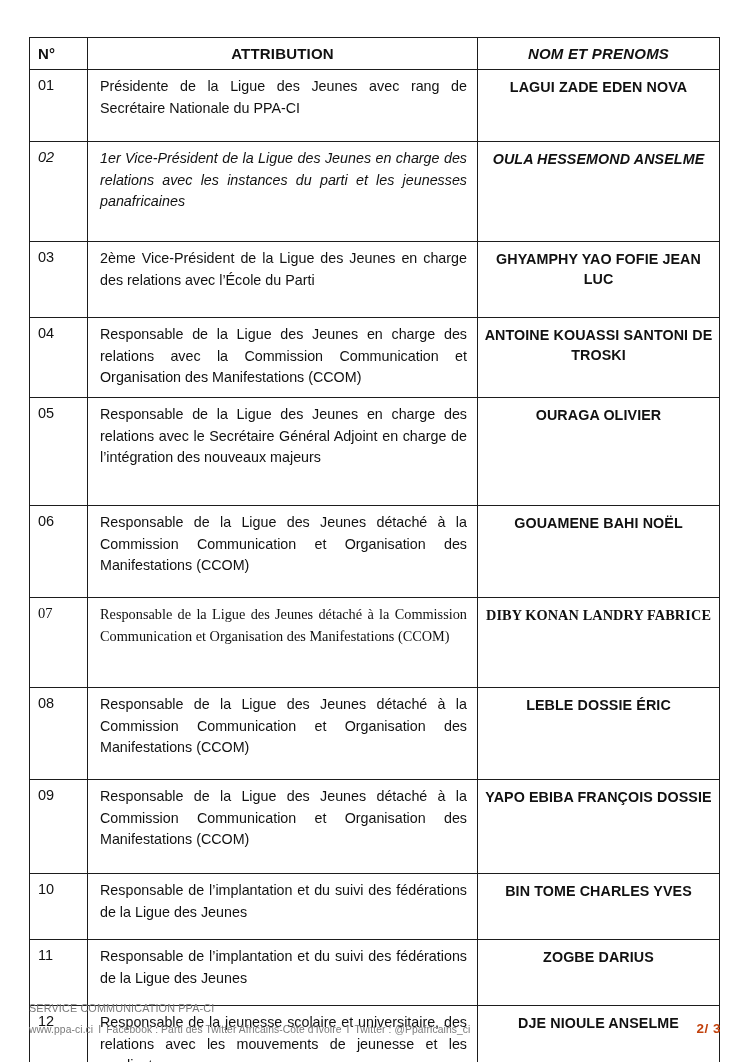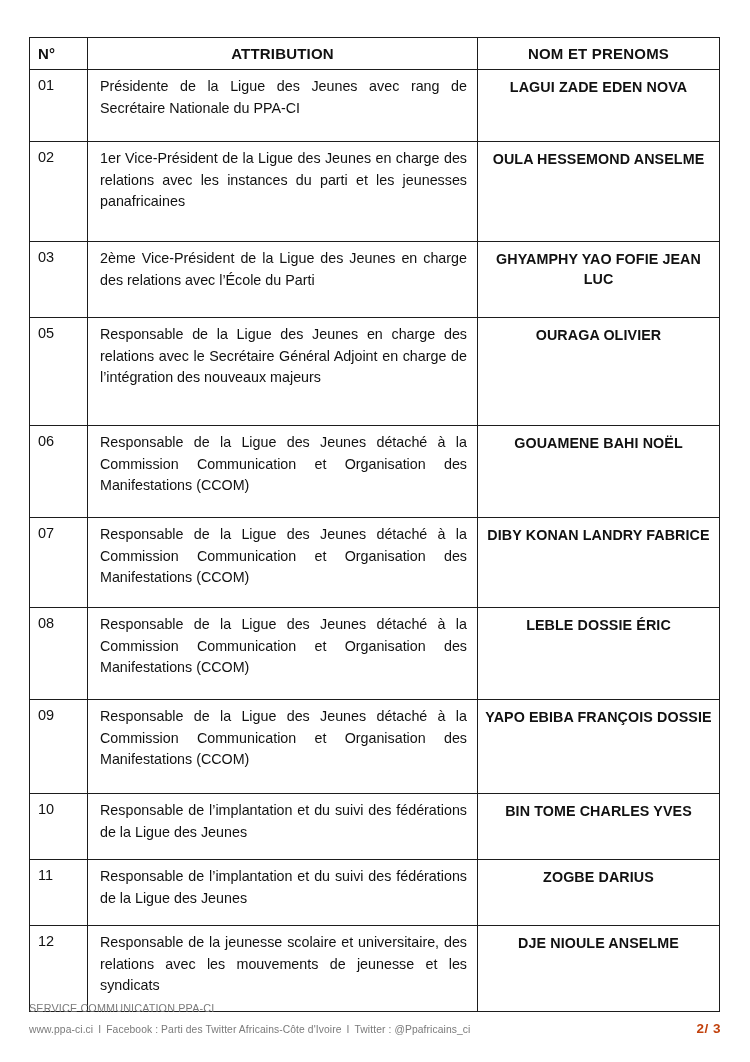--- a/index.html
+++ b/index.html
@@ -52,21 +52,21 @@
     font-weight: bold;
     font-size: 15px;
     letter-spacing: .2px;
   }
   th.h-num {
     text-align: left;
     padding-left: 8px;
     font-size: 14.5px;
   }
   th.h-attr { text-align: center; }
-  th.h-name { text-align: center; font-size: 14.5px; }
+  th.h-name { text-align: center; font-size: 14.5px; font-style: italic; }
 
   
   td.cell-num {
     font-size: 14.5px;
     padding: 6px 0 6px 8px;
     line-height: 1.35;
     font-weight: normal;
   }
   td.cell-attr {
     font-size: 14.3px;
@@ -80,26 +80,26 @@
     font-size: 14.3px;
     font-weight: bold;
     text-align: center;
     line-height: 1.42;
     padding: 7px 4px 6px 4px;
     letter-spacing: .1px;
   }
 
   
   tr[data-h="58"]  td { height: 58px; }
-  tr[data-h="86"]  td { height: 86px; }
+  tr[data-h="86"]  td { height: 86px; font-style: italic; }
   tr[data-h="62"]  td { height: 62px; }
   tr[data-h="66"]  td { height: 66px; }
   tr[data-h="94"]  td { height: 94px; }
   tr[data-h="78"]  td { height: 78px; }
-  tr[data-h="76"]  td { height: 76px; }
+  tr[data-h="76"]  td { height: 76px; font-family: Liberation Serif, serif; }
   tr[data-h="80"]  td { height: 80px; }
   tr[data-h="52"]  td { height: 52px; }
   tr[data-h="72"]  td { height: 72px; }
 
   
   .footer {
     position: absolute;
     left: 29px;
     top: 1002px;
     width: 692px;
@@ -160,20 +160,25 @@
         <tr data-h="86" style="height: 86px;">
           <td class="cell-num">02</td>
           <td class="cell-attr">1er Vice-Président de la Ligue des Jeunes en charge des relations avec les instances du parti et les jeunesses panafricaines</td>
           <td class="cell-name">OULA HESSEMOND ANSELME</td>
         </tr>
         <tr data-h="62" style="height: 62px;">
           <td class="cell-num">03</td>
           <td class="cell-attr">2ème Vice-Président de la Ligue des Jeunes en charge des relations avec l’École du Parti</td>
           <td class="cell-name">GHYAMPHY YAO FOFIE JEAN LUC</td>
         </tr>
+        <tr data-h="66" style="height: 66px;">
+          <td class="cell-num">04</td>
+          <td class="cell-attr">Responsable de la Ligue des Jeunes en charge des relations avec la Commission Communication et Organisation des Manifestations (CCOM)</td>
+          <td class="cell-name">ANTOINE KOUASSI SANTONI DE TROSKI</td>
+        </tr>
         <tr data-h="94" style="height: 94px; margin-top: 20px;">
           <td class="cell-num">05</td>
           <td class="cell-attr">Responsable de la Ligue des Jeunes en charge des relations avec le Secrétaire Général Adjoint en charge de l’intégration des nouveaux majeurs</td>
           <td class="cell-name">OURAGA OLIVIER</td>
         </tr>
         <tr data-h="78" style="height: 78px;">
           <td class="cell-num">06</td>
           <td class="cell-attr">Responsable de la Ligue des Jeunes détaché à la Commission Communication et Organisation des Manifestations (CCOM)</td>
           <td class="cell-name">GOUAMENE BAHI NOËL</td>
         </tr>

